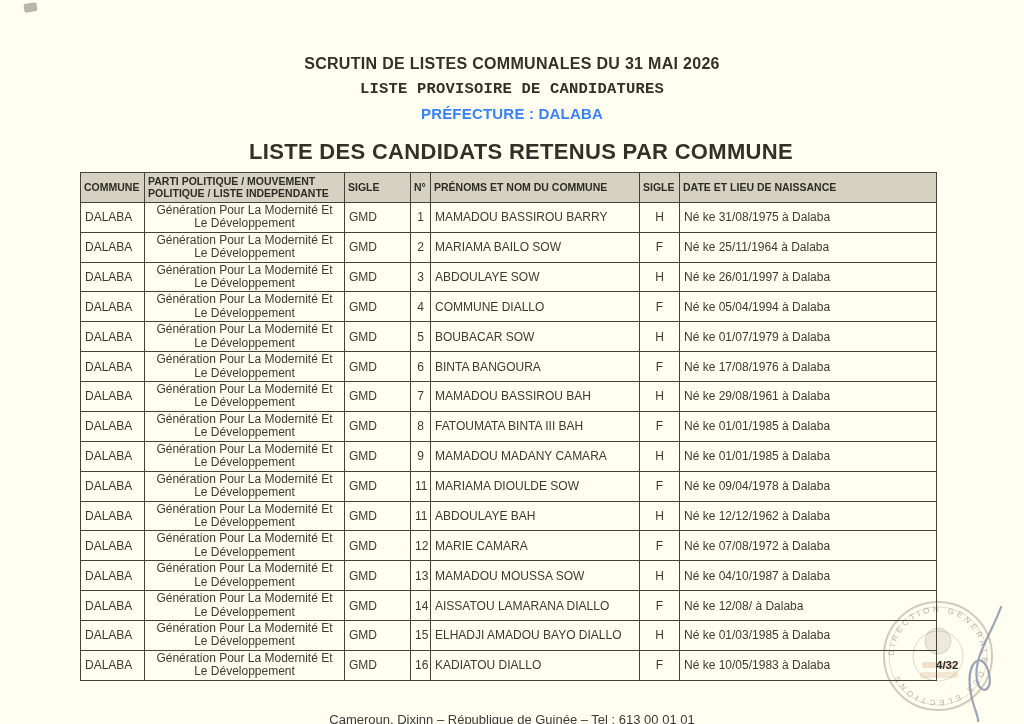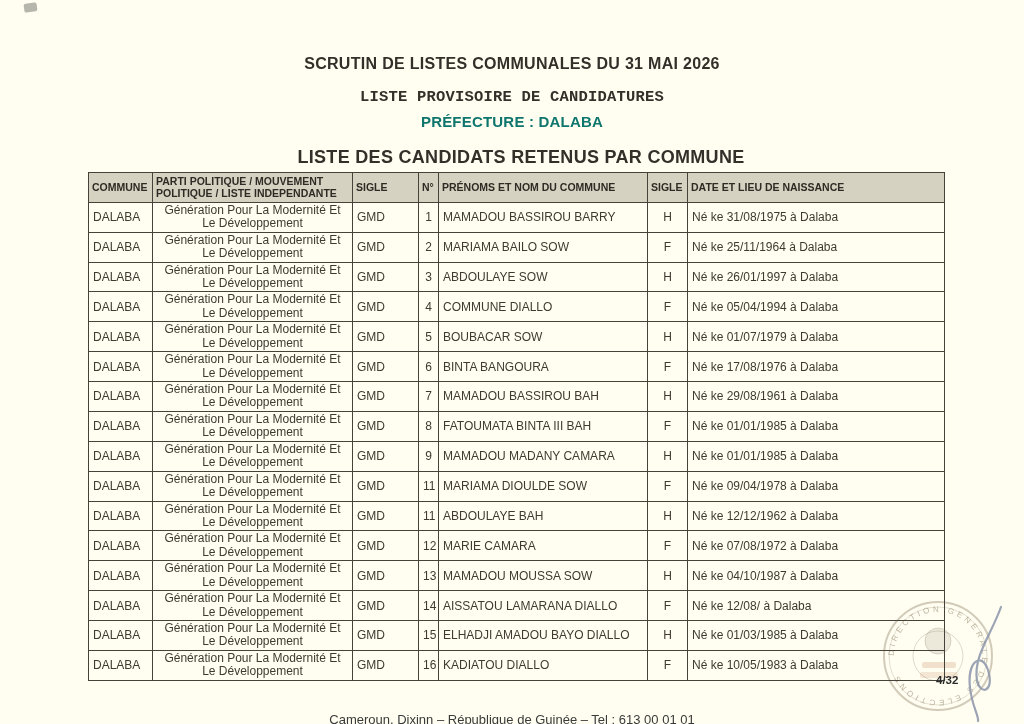--- a/index.html
+++ b/index.html
@@ -7,26 +7,26 @@
     position:relative;width:1024px;height:724px;overflow:hidden;
     background:#fffef1;
     font-family:"Liberation Sans", sans-serif;
     color:#3a362c;
   }
   .scan-mark{
     position:absolute;left:24px;top:3px;width:13px;height:9px;
     background:rgba(95,95,88,.45);border-radius:2px;transform:rotate(-8deg);
   }
   .titles{position:absolute;top:55px;left:0;width:100%;text-align:center;}
-  .t1{font-size:16px;font-weight:bold;letter-spacing:.3px;color:#33302a;margin-bottom:15px;}
+  .t1{font-size:16px;font-weight:bold;letter-spacing:.3px;color:#33302a;margin-bottom:7px;}
   .t2{font-size:15.5px;font-weight:bold;letter-spacing:.2px;color:#33302a;margin-bottom:7px;font-family:Liberation Mono, monospace;}
-  .t3{font-size:15px;font-weight:bold;letter-spacing:.2px;color:#0f766e;margin-bottom:17px;}
-  .t4{font-size:18px;font-weight:bold;letter-spacing:.3px;color:#33302a;padding-left:18px;}
+  .t3{font-size:15px;font-weight:bold;letter-spacing:.2px;color:#3b82f6;margin-bottom:17px;}
+  .t4{font-size:22px;font-weight:bold;letter-spacing:.3px;color:#33302a;padding-left:18px;}
   table.cands{
-    position:absolute;left:88px;top:172px;width:856px;
+    position:absolute;left:80px;top:172px;width:856px;
     border-collapse:collapse;table-layout:fixed;
     z-index:2;
   }
   table.cands th, table.cands td{
     border:1.5px solid #45423a;
     overflow:hidden;white-space:normal;
   }
   table.cands th{
     background:#d6d2c2;color:#2e2b24;
     font-size:10.5px;font-weight:bold;text-align:left;
@@ -40,21 +40,21 @@
   td.c3{text-align:center;padding:1px 1px;}
   td.c5{text-align:center;}
   td.red{color:#b3512d;}
   th.h3{padding:2px 1px;text-align:center;}
   th.h5{padding:2px 1px;text-align:center;font-size:10px;}
   .footer{
     position:absolute;top:666px;left:0;width:100%;text-align:center;
     font-size:13px;color:#3a3a3a;line-height:1.5;margin-top:44px;
   }
   .pagenum{
-    position:absolute;left:936px;top:674px;
+    position:absolute;left:936px;top:659px;
     font-size:11.5px;font-weight:bold;color:#2b2b2b;z-index:4;
   }
   .stamp{position:absolute;left:872px;top:592px;z-index:1;}
   .signature{position:absolute;left:955px;top:603px;z-index:5;}
 </style>
 </head>
 <body>
 
 <div class="page">
 

